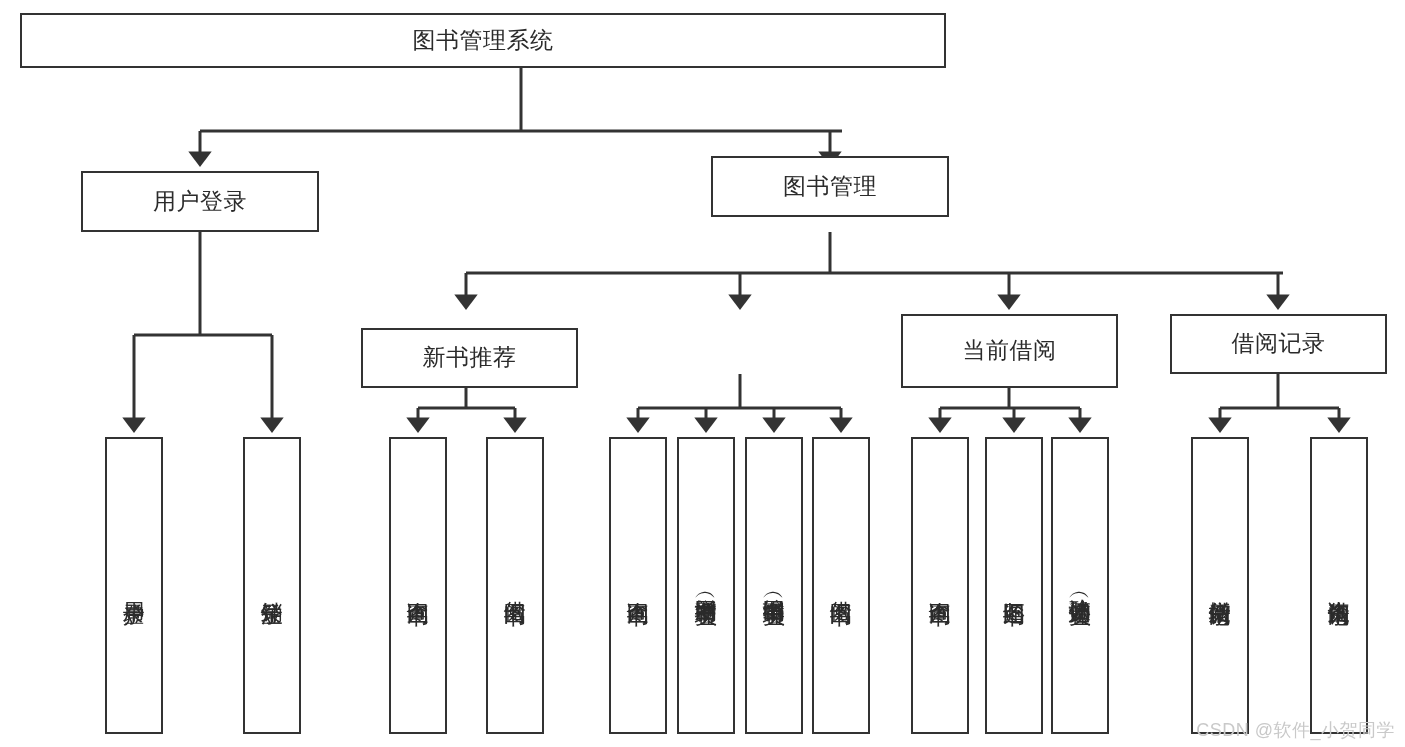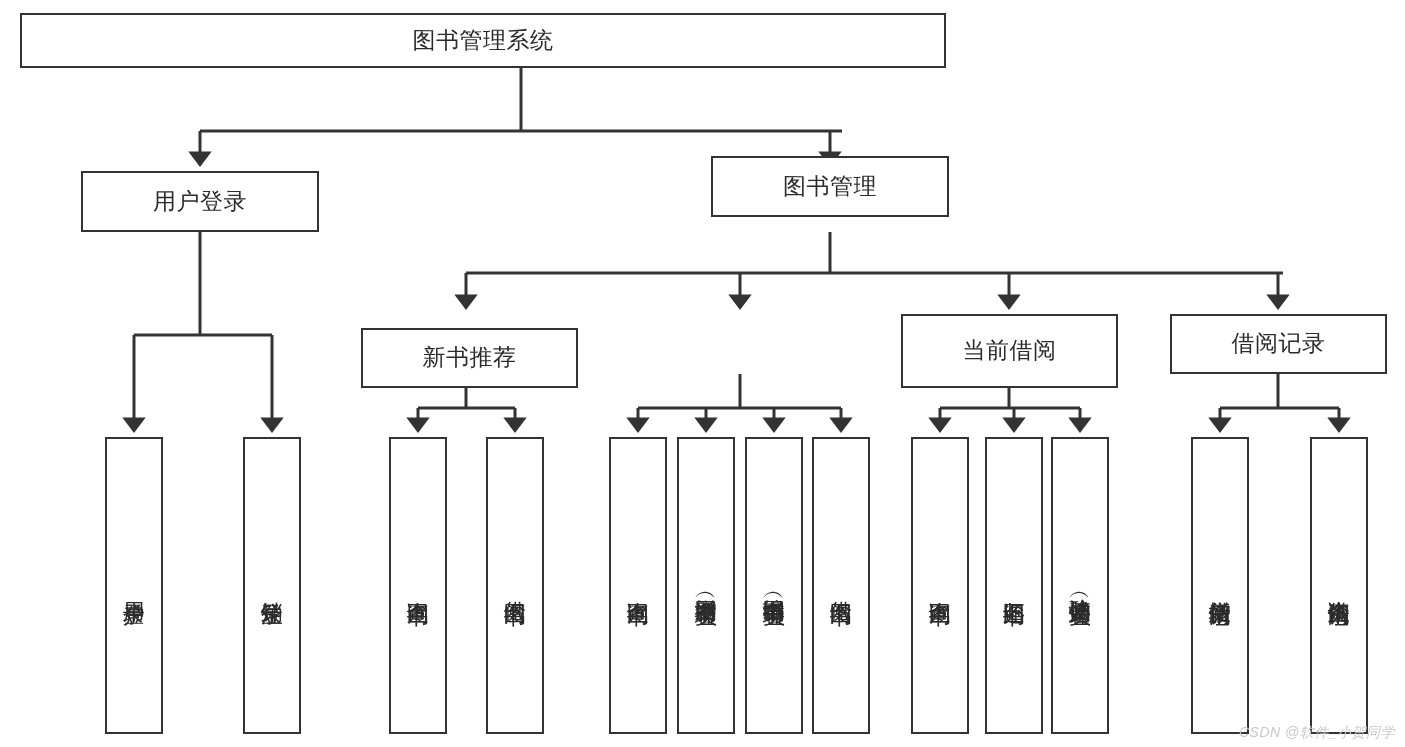--- a/index.html
+++ b/index.html
@@ -58,26 +58,25 @@
   .node.vertical .vtext {
     writing-mode: vertical-rl;
     text-orientation: upright;
     display: block;
     max-height: 100%;
   }
   .watermark {
     position: absolute;
     right: 10px;
     bottom: 5px;
-    font-size: 14px;
+    font-size: 18px;
     color: #c9c9c9;
     z-index: 3;
     white-space: nowrap;
     letter-spacing: 0.5px;
-    font-style: italic;
   }
 </style>
 </head>
 <body>
 
 <div id="diagram-root">
 
   <svg class="connectors" viewBox="0 0 1405 747" xmlns="http://www.w3.org/2000/svg">
     <defs>
       <marker id="arrowhead" markerWidth="9" markerHeight="9" refX="2.2" refY="4.5" orient="auto" markerUnits="strokeWidth">

